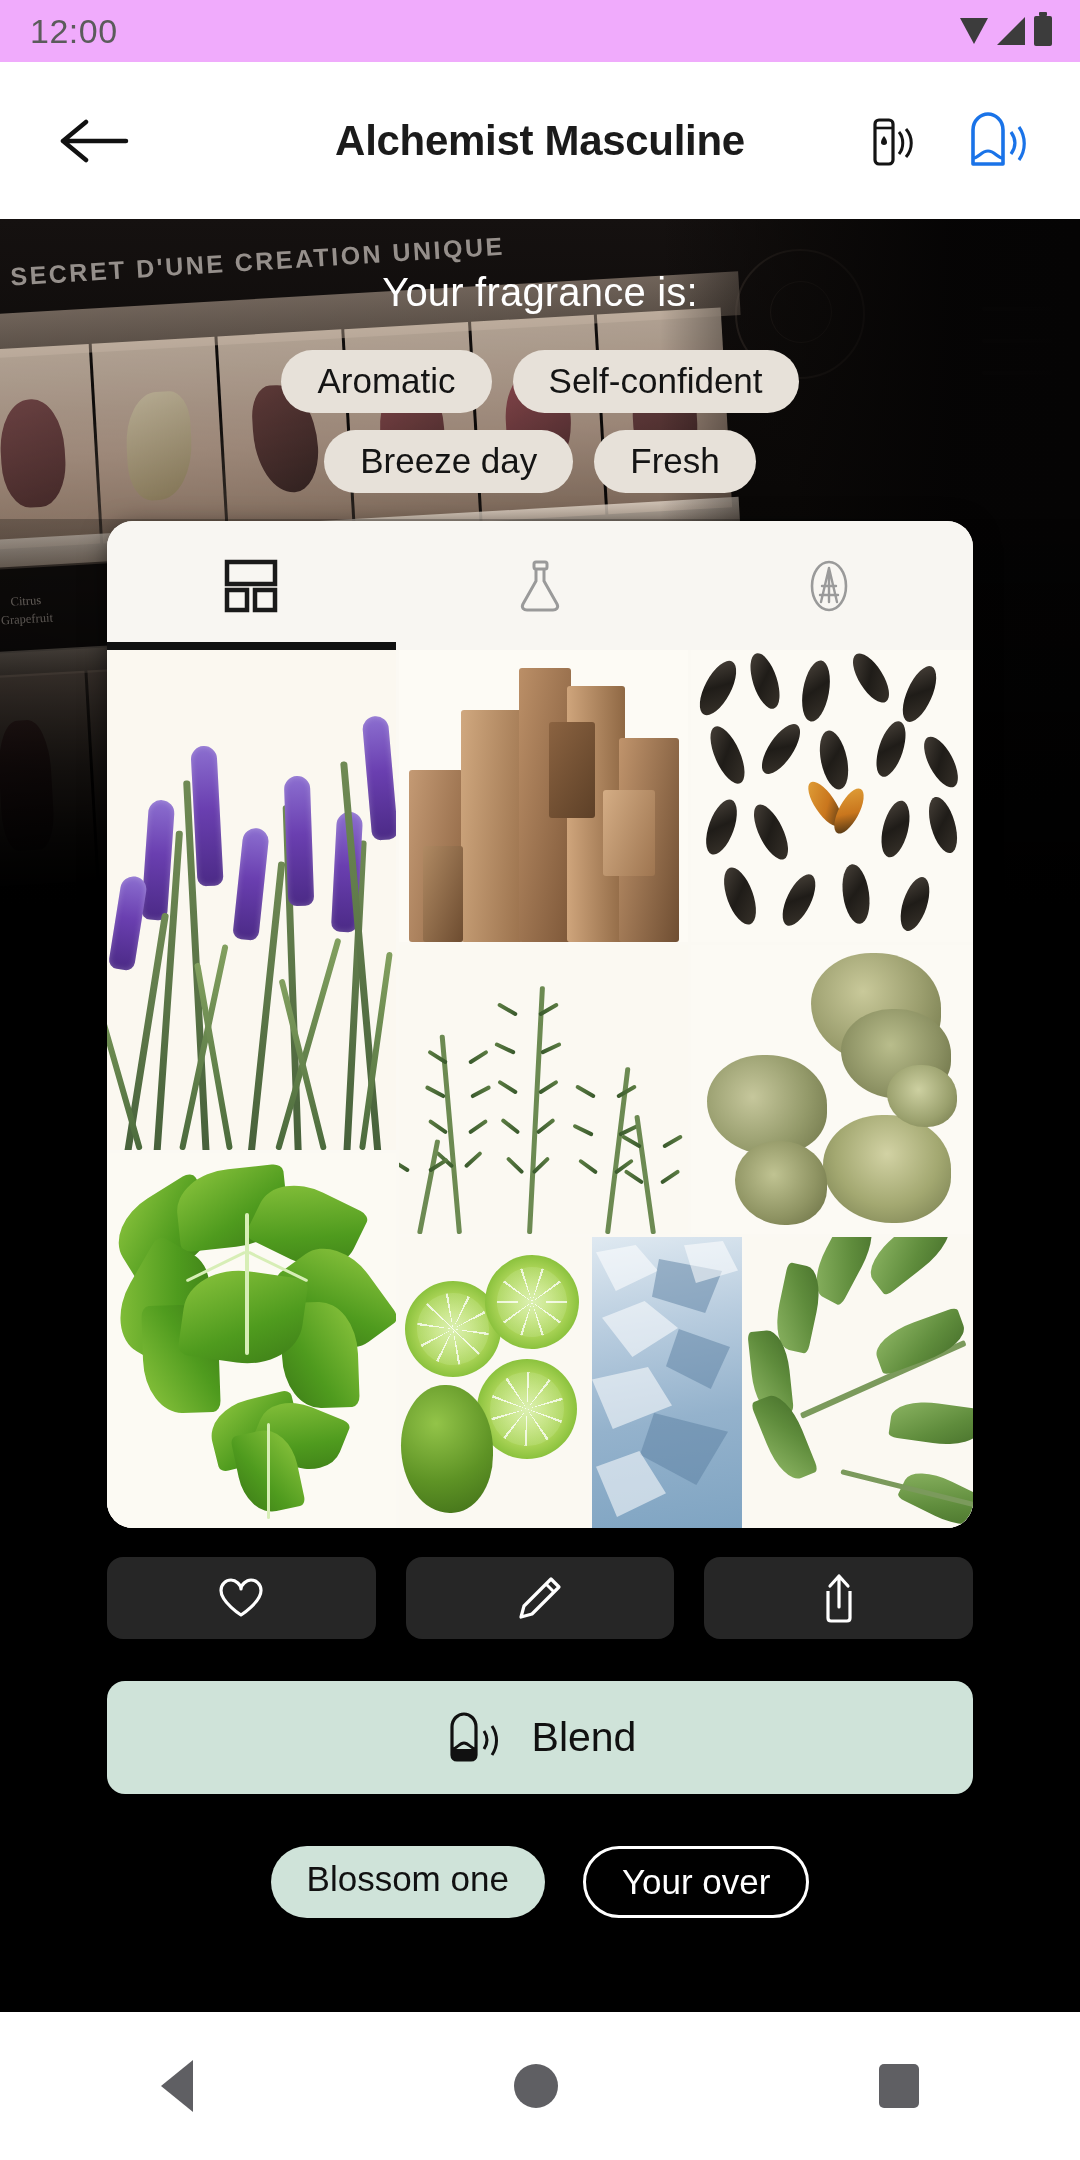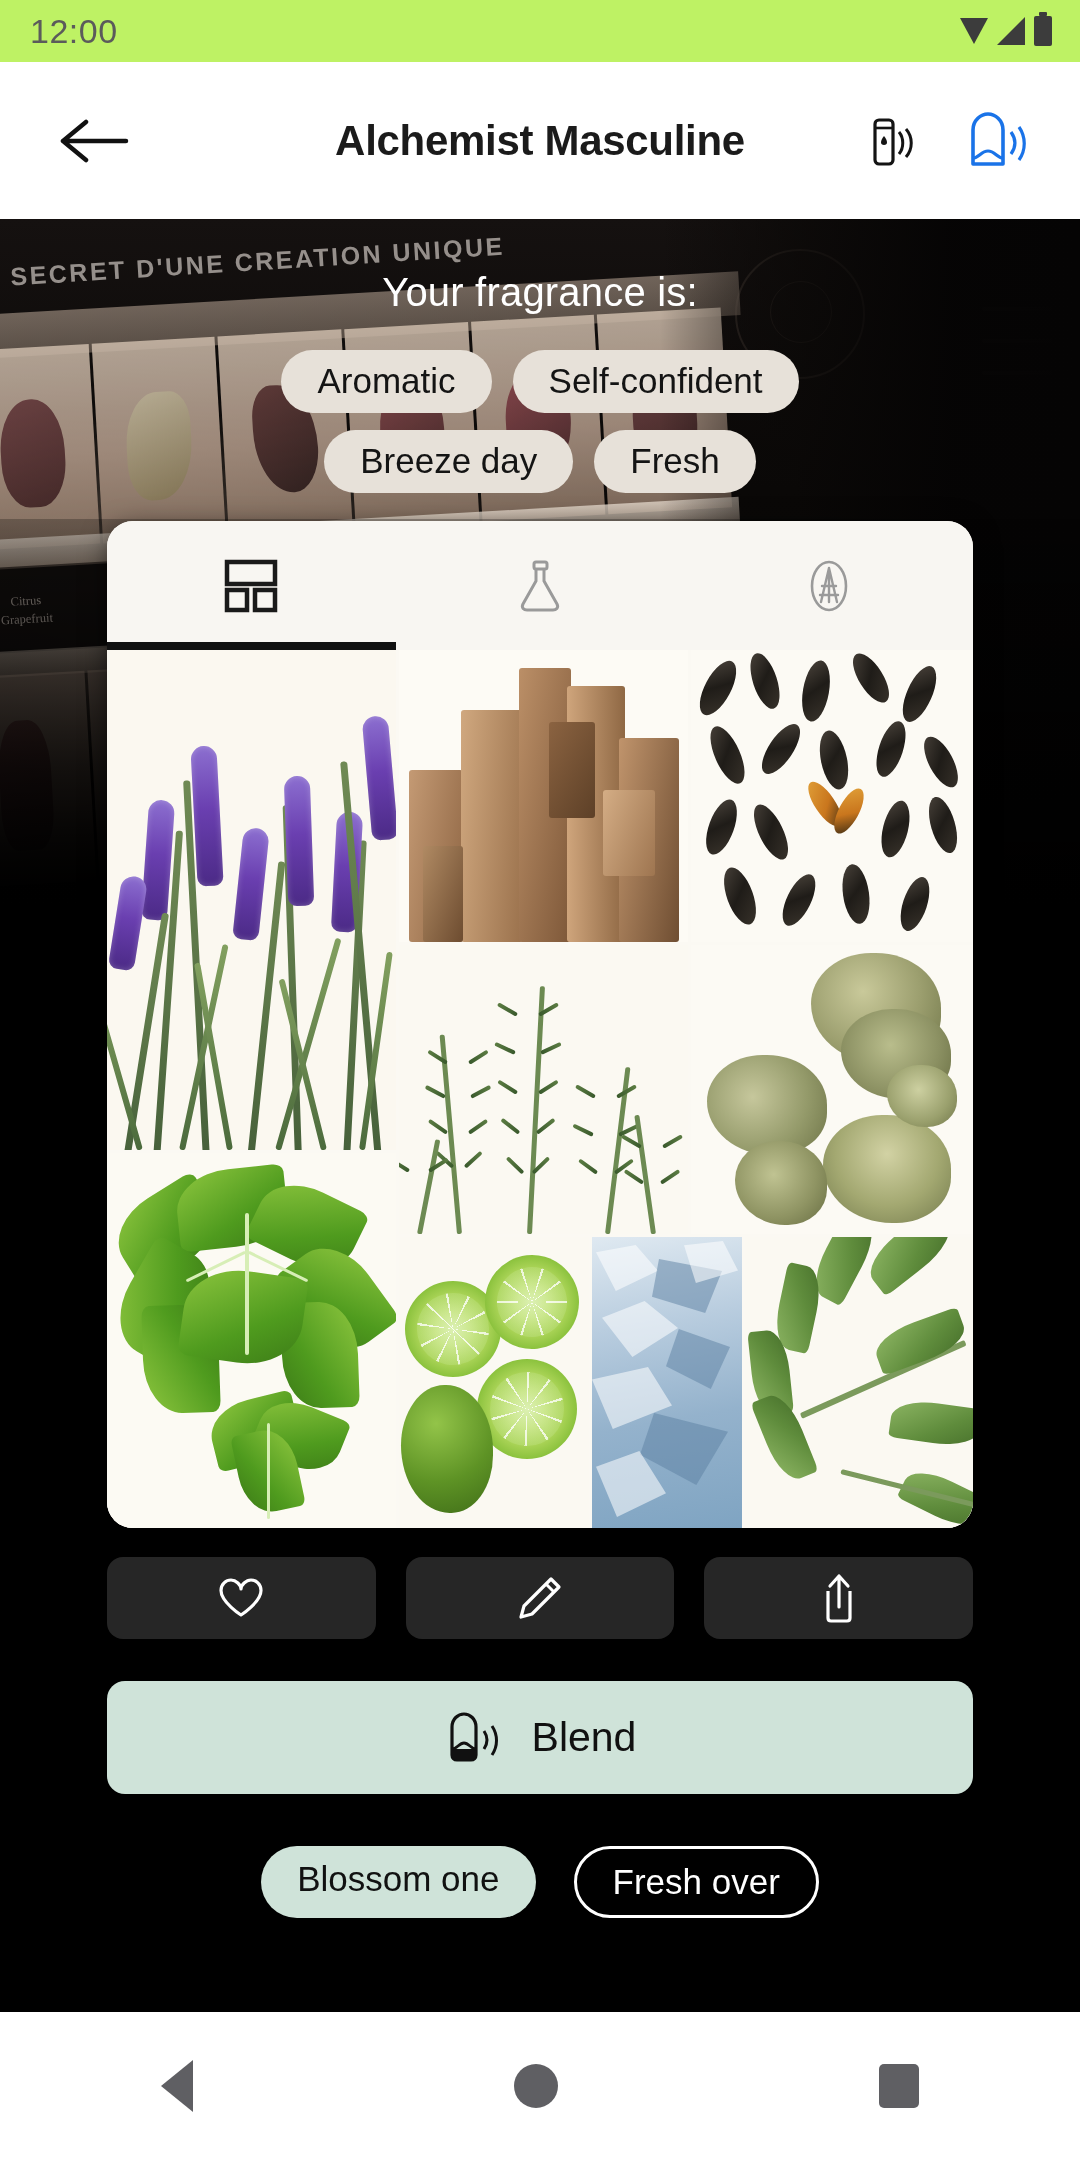--- a/index.html
+++ b/index.html
@@ -7,21 +7,21 @@
     width: 1080px; height: 2160px;
     background: #000;
     font-family: "Liberation Sans", sans-serif;
     overflow: hidden;
   }
   .phone { position: relative; width: 1080px; height: 2160px; background:#000; }
 
   
   .statusbar {
     position:absolute; left:0; top:0; width:1080px; height:62px;
-    background:#bef264; display:flex; align-items:center;
+    background:#f0abfc; display:flex; align-items:center;
     padding: 0 28px 0 30px;
   }
   .status-time { font-size:34px; color:#5b5b5b; letter-spacing:0.5px; }
   .status-icons { margin-left:auto; display:flex; align-items:center; gap:9px; }
   .ic-wifi { width:28px; height:26px; background:#3c3c3c;
     clip-path: polygon(0 0, 100% 0, 50% 100%); }
   .ic-sig { width:28px; height:28px; background:#3c3c3c;
     clip-path: polygon(100% 0, 100% 100%, 0 100%); }
   .ic-bat { width:18px; height:30px; background:#3c3c3c; border-radius:2px; position:relative; }
   .ic-bat:before { content:""; position:absolute; left:5px; top:-4px; width:8px; height:4px; background:#3c3c3c; border-radius:1px; }
@@ -562,21 +562,21 @@
         <path d="M8 40 C13 40 15 34 20 34 C25 34 27 40 32 40" fill="none" stroke="#111" stroke-width="2.8"></path>
         <path d="M40 22 C44 28 44 34 40 40" fill="none" stroke="#111" stroke-width="3"></path>
         <path d="M48 17 C54 26 54 37 48 46" fill="none" stroke="#111" stroke-width="3"></path>
       </svg>
       <span>Blend</span>
     </div>
   </div>
 
   <div class="pill-row">
     <div class="pill another">Blossom one</div>
-    <div class="pill start">Fresh over</div>
+    <div class="pill start">Your over</div>
   </div>
 
   <div class="navbar">
     <div class="nav-back"></div>
     <div class="nav-home"></div>
     <div class="nav-recent"></div>
   </div>
 
 </div>
 

